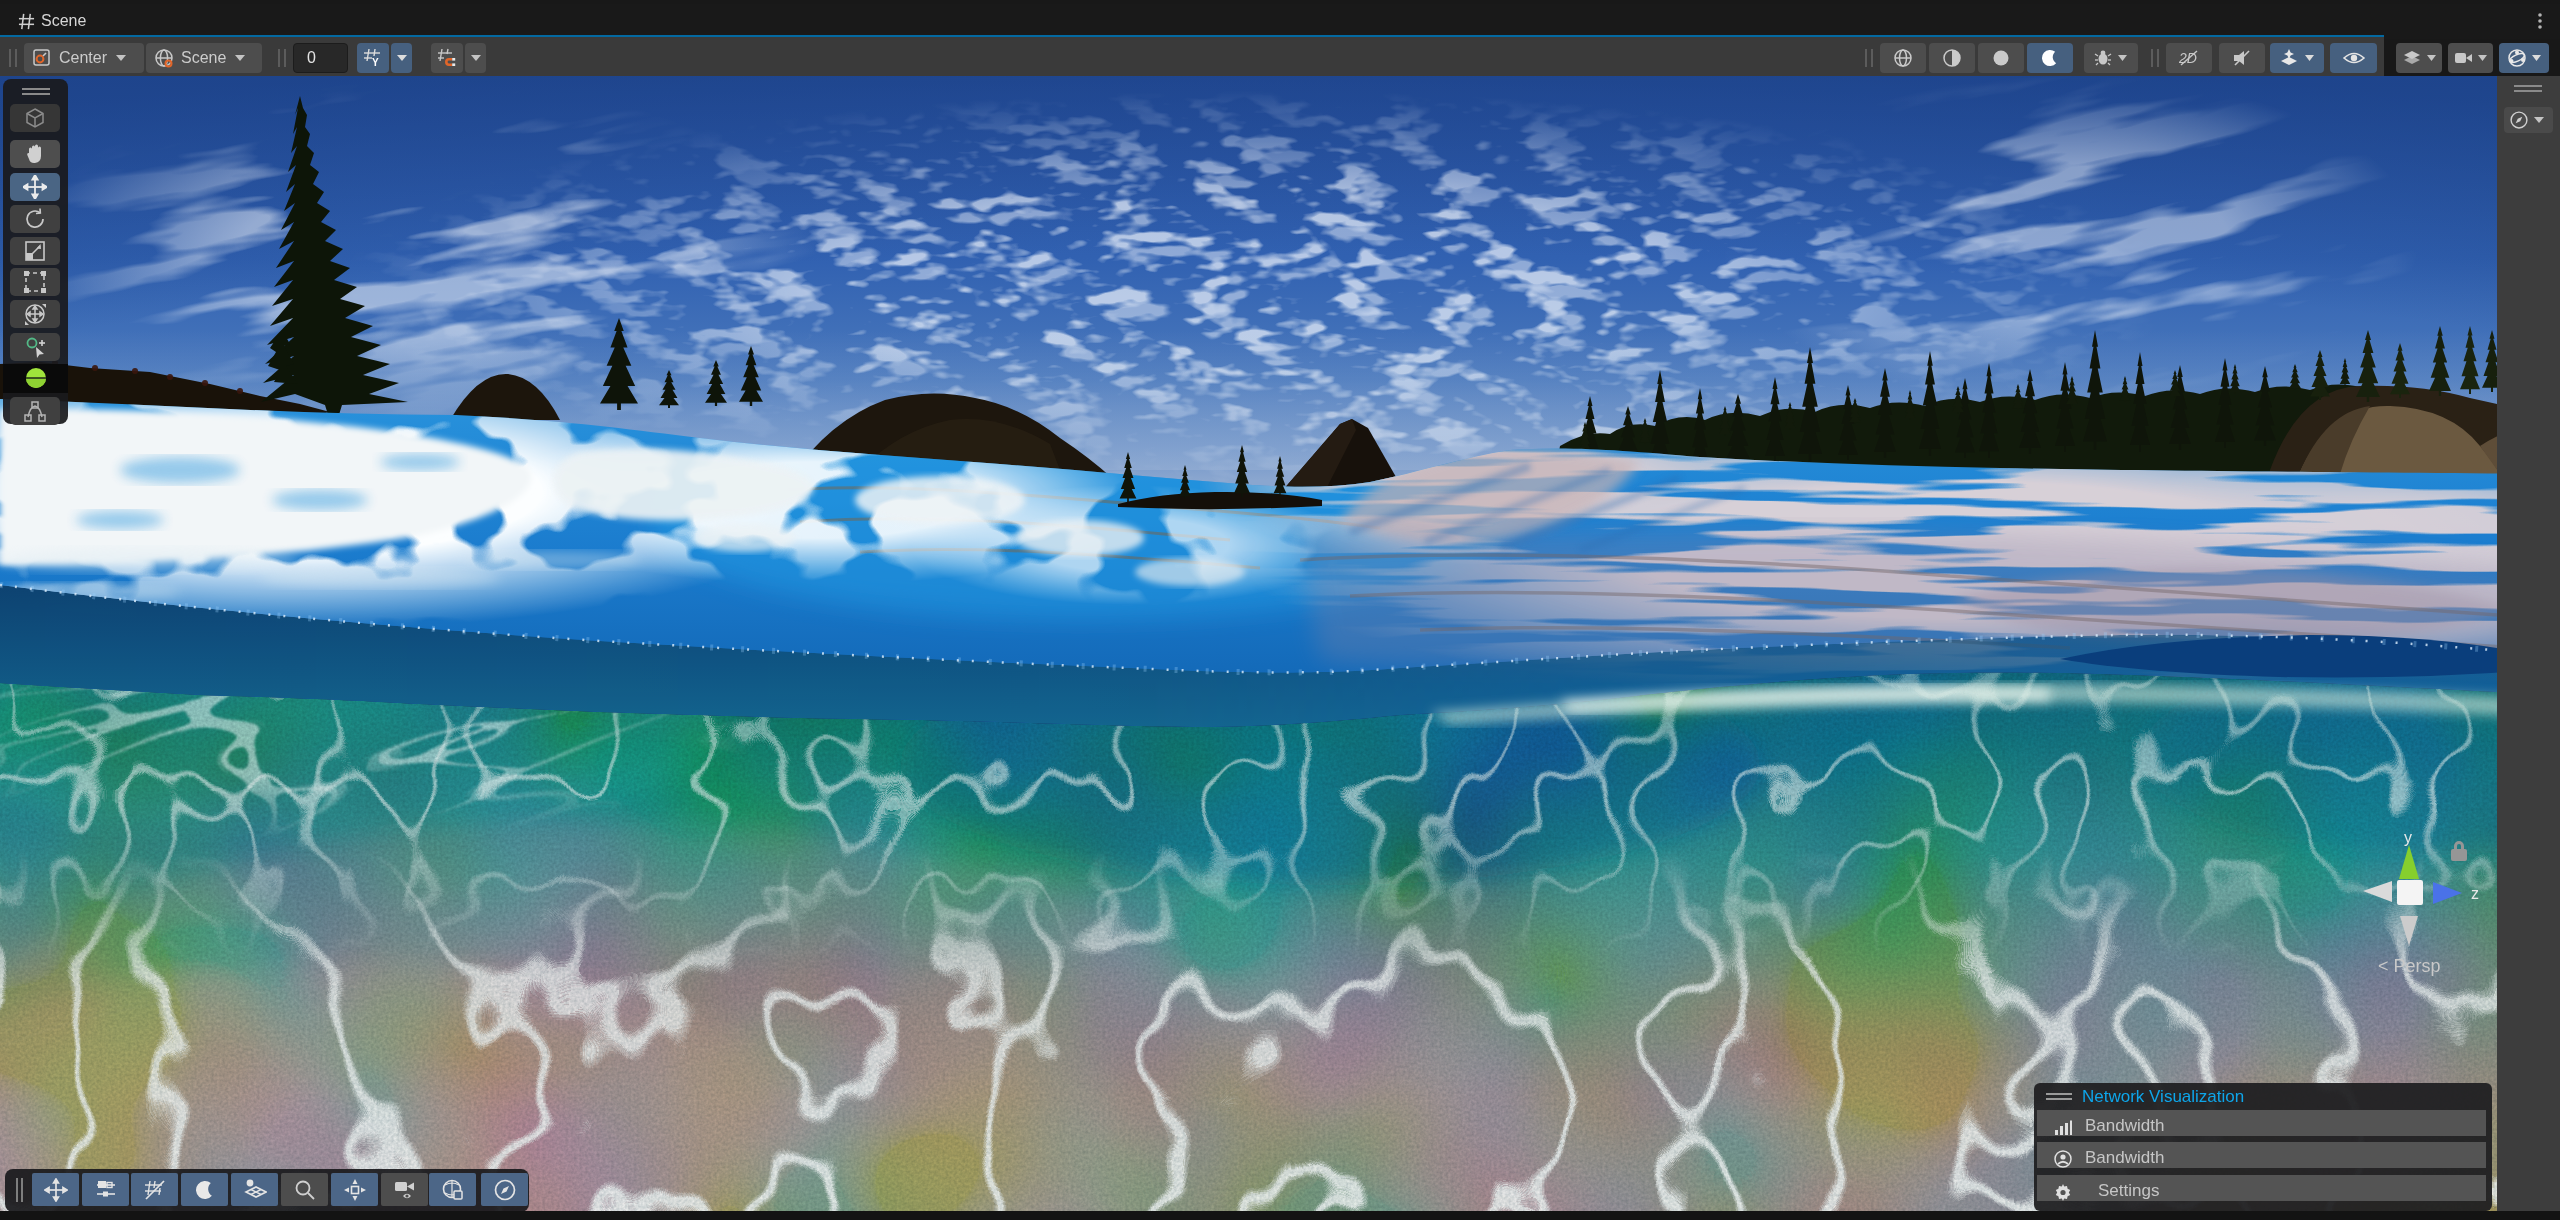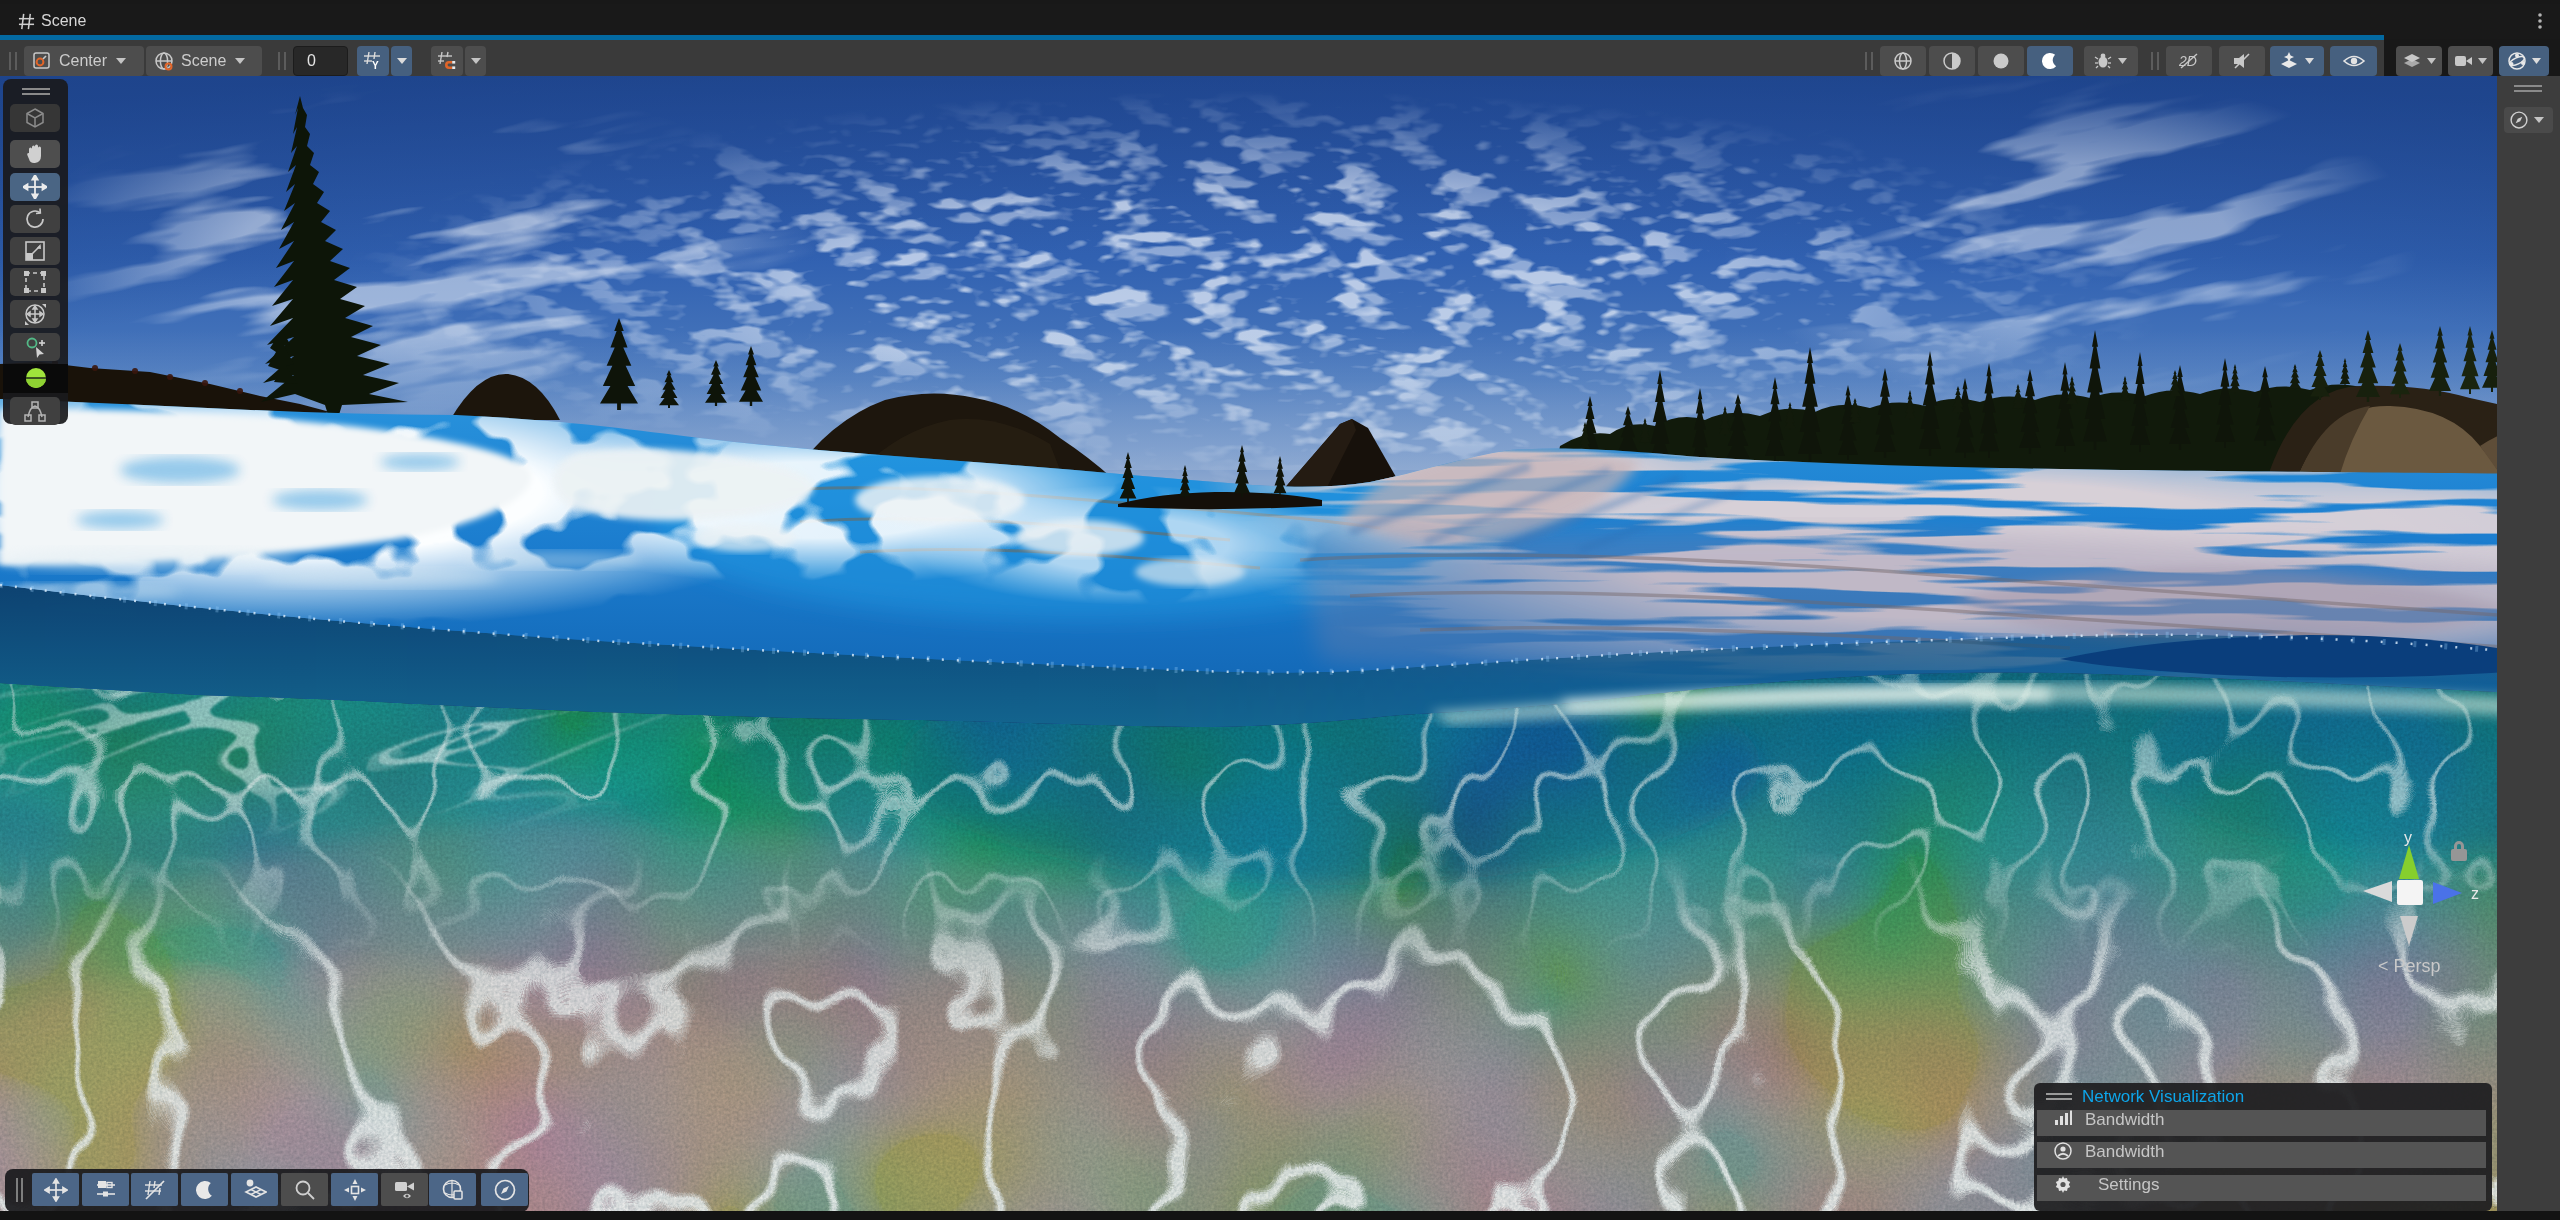--- a/index.html
+++ b/index.html
@@ -1,32 +1,32 @@
 <!DOCTYPE html>
 <html><head>
 <meta charset="utf-8">
 <style>
 *{margin:0;padding:0;box-sizing:border-box}
 html,body{width:2560px;height:1220px;overflow:hidden;background:#181818;font-family:"Liberation Sans",sans-serif}
 #app{position:absolute;left:0;top:0;width:2560px;height:1220px}
 .abs{position:absolute}
 #tabbar{left:0;top:4px;width:2560px;height:35px;background:#191919;color:#d8d8d8}
-#toolbar{left:0;top:35px;width:2384px;height:41px;background:#3a3a3a;border-top:5px solid #0369a1}
+#toolbar{left:0;top:35px;width:2384px;height:41px;background:#3a3a3a;border-top:2px solid #0369a1}
 .tbtn{position:absolute;top:6px;height:30px;background:#4d4d4d;border-radius:4px;color:#ccc;display:flex;align-items:center;font-size:16px}
 .tbtn.blue{background:#46607f}
 .handle{position:absolute;top:12px;width:8px;height:18px;border-left:2px solid #5c5c5c;border-right:2px solid #5c5c5c}
 #scene{left:0;top:76px;width:2560px;height:1135px}
 #sidebar{left:2497px;top:76px;width:63px;height:1135px;background:#3d3d3d}
 #botstrip{left:0;top:1211px;width:2560px;height:9px;background:#131313}
 .panel{background:rgba(26,26,29,0.93);border-radius:8px}
 .ltbtn{position:absolute;left:7px;width:50px;height:28px;background:#404040;border-radius:5px;display:flex;align-items:center;justify-content:center}
 .ltbtn.blue{background:#4a6584}
 .bbtn{position:absolute;top:4px;width:47px;height:33px;background:#4c6687;border-radius:2px;display:flex;align-items:center;justify-content:center}
 .bbtn.gray{background:#4d4d4d}
-.nrow{position:absolute;left:3px;width:449px;height:26px;background:#545454;color:#c6c6c6;font-size:17px;display:flex;align-items:flex-start}
+.nrow{position:absolute;left:3px;width:449px;height:26px;background:#545454;color:#c6c6c6;font-size:17px;display:flex;align-items:flex-end}
 svg{display:block}
 </style>
 </head>
 <body>
 <div id="app">
 <svg id="scene" class="abs" width="2560" height="1135" viewBox="0 76 2560 1135" preserveAspectRatio="none">
 <defs>
 <linearGradient id="skyg" x1="0" y1="76" x2="0" y2="480" gradientUnits="userSpaceOnUse">
  <stop offset="0" stop-color="#2a55a6"></stop>
  <stop offset="0.45" stop-color="#3161b1"></stop>

